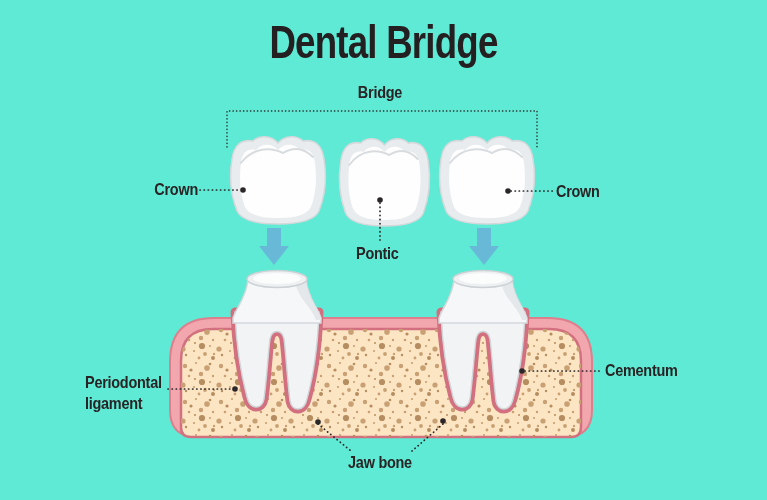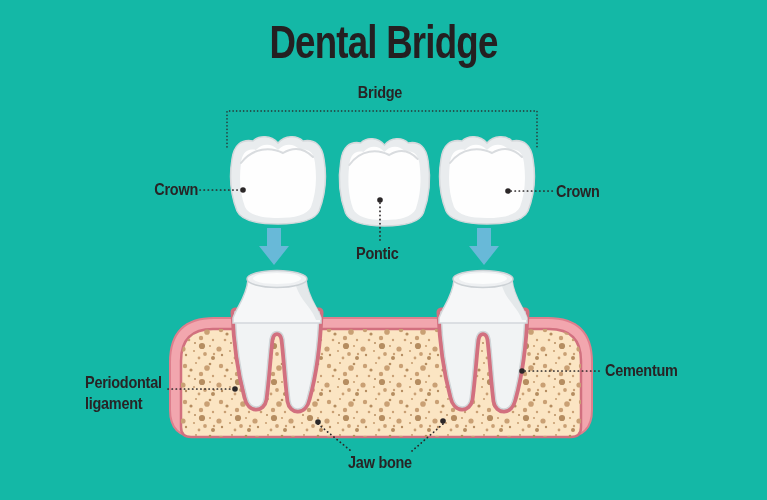--- a/index.html
+++ b/index.html
@@ -1,16 +1,16 @@
 <!DOCTYPE html>
 <html><head>
 <meta charset="utf-8">
 <style>
   html,body{margin:0;padding:0;background:#fff;}
-  .stage{position:relative;width:767px;height:500px;background:#14b8a6;overflow:hidden;
+  .stage{position:relative;width:767px;height:500px;background:#5eead4;overflow:hidden;
          font-family:"Liberation Sans",sans-serif;}
   .stage svg{position:absolute;left:0;top:0;}
   .title{position:absolute;left:0;right:0;top:14px;text-align:center;
          font-weight:bold;font-size:47px;color:#242021;letter-spacing:-1px;
          transform:scaleX(0.78);transform-origin:50% 0;}
   .lbl{position:absolute;font-weight:bold;font-size:17px;color:#282425;
        letter-spacing:-0.3px;white-space:nowrap;line-height:1.25;
        transform:scaleX(0.85);transform-origin:0 50%;}
   .lbl.center{text-align:center;transform-origin:50% 50%;}
   .lbl.right{text-align:right;transform-origin:100% 50%;}

